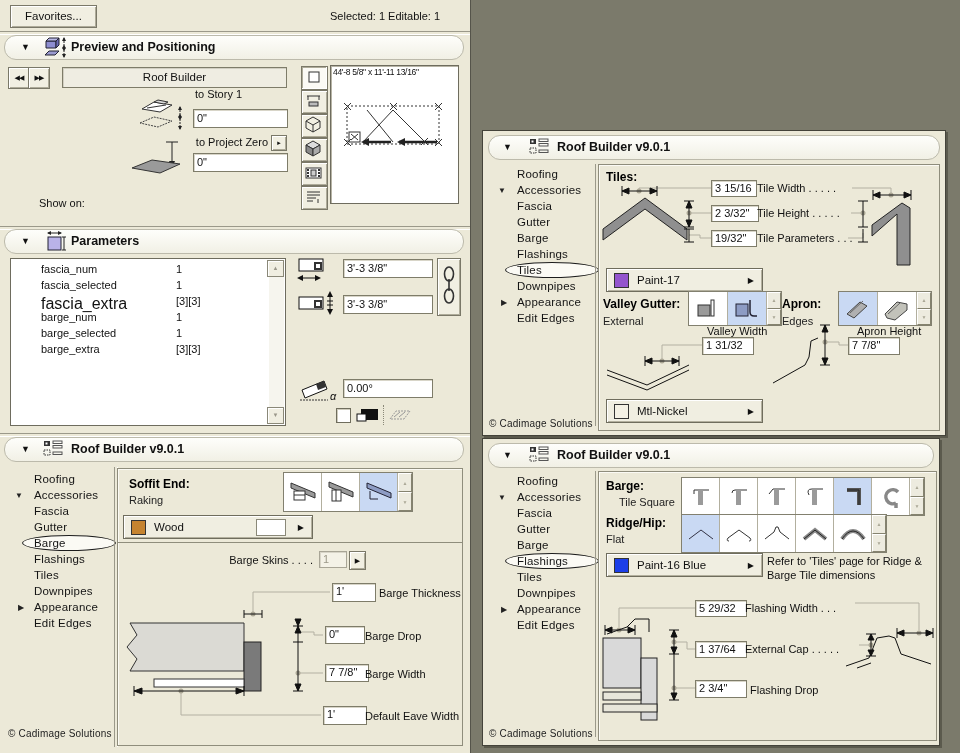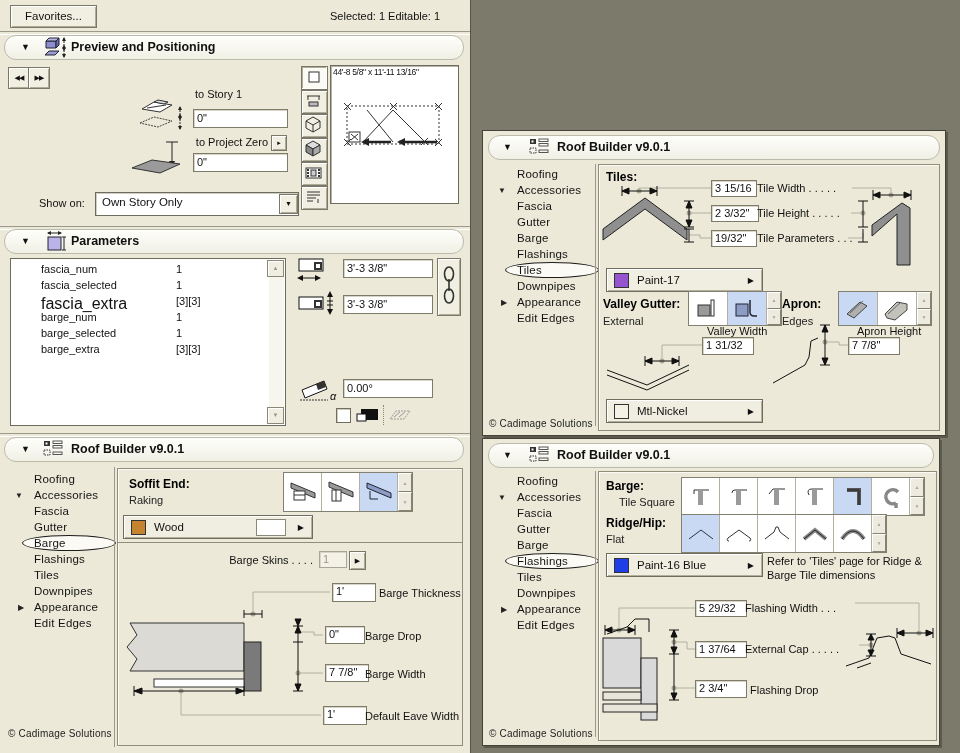--- a/index.html
+++ b/index.html
@@ -83,20 +83,22 @@
           <polygon points="21,22 19,18 23,18" fill="#222"></polygon>
         <polygon points="21,9 19,12 23,12" fill="#222"></polygon>
           <polygon points="21,15 19,12 23,12" fill="#222"></polygon>
       </svg>
     </span>
     <span class="ct">Preview and Positioning</span>
   </div>
 
   <div class="btn" style="left:8px;top:67px;width:20px;height:20px;font-size:7px;line-height:20px;letter-spacing:-1px">◀◀</div>
   <div class="btn" style="left:28px;top:67px;width:20px;height:20px;font-size:7px;line-height:20px;letter-spacing:-1px">▶▶</div>
+  <div class="abs inset" style="left:62px;top:67px;width:223px;height:19px;background:#EFEDE2;text-align:center;
+       font-size:11.5px;line-height:19px">Roof Builder</div>
 
   <div class="lab" style="left:195px;top:88px;width:90px;text-align:left">to Story 1</div>
 
   <span class="abs" style="left:138px;top:99px">
     <svg width="50" height="36" viewBox="0 0 50 36">
       <polygon points="4,10 16,3 34,6 22,13" fill="#fff" stroke="#333"></polygon>
       <line x1="9" y1="9" x2="28" y2="6" stroke="#333"></line>
       <polygon points="16,3 20,1 30,3 26,5" fill="#d8d8d8" stroke="#333"></polygon>
       <polygon points="2,24 16,18 34,22 20,28" fill="none" stroke="#444" stroke-dasharray="2,1"></polygon>
       <line x1="42" y1="8" x2="42" y2="30" stroke="#222" stroke-dasharray="2,1"></line>
@@ -115,25 +117,20 @@
   <span class="abs" style="left:126px;top:140px">
     <svg width="62" height="38" viewBox="0 0 62 38">
       <line x1="46" y1="2" x2="46" y2="26" stroke="#222"></line>
       <line x1="40" y1="2" x2="52" y2="2" stroke="#222"></line>
       <polygon points="46,28 43,21 49,21" fill="#222"></polygon>
       <polygon points="6,28 26,20 54,24 34,33" fill="#9a9a9a" stroke="#333"></polygon>
     </svg>
   </span>
 
   <div class="lab" style="left:39px;top:197px">Show on:</div>
-  <div class="abs" style="left:95px;top:192px;width:202px;height:22px;background:#fff;border:1px solid #6e6c5e;
-       box-shadow:inset 1px 1px 0 #d2cfc2">
-    <span class="abs" style="left:6px;top:3px;font-size:11.5px">Own Story Only</span>
-    <span class="abs btn" style="left:183px;top:1px;width:17px;height:18px;font-size:7px;line-height:18px">▼</span>
-  </div>
 
   <div class="abs" style="left:301px;top:66px;width:25px">
     <div class="btn" style="position:relative;left:0;top:0;width:25px;height:22px;background:#FBFAF5;
          box-shadow:inset -1px -1px 0 #fff, inset 1px 1px 0 #aeab99">
       <svg width="23" height="20" viewBox="0 0 23 20">
           <rect x="7" y="5" width="10" height="10" fill="#fff" stroke="#333"></rect>
         </svg>
       </div>
     <div class="btn" style="position:relative;width:25px;height:22px">
       <svg width="23" height="20" viewBox="0 0 23 20">

